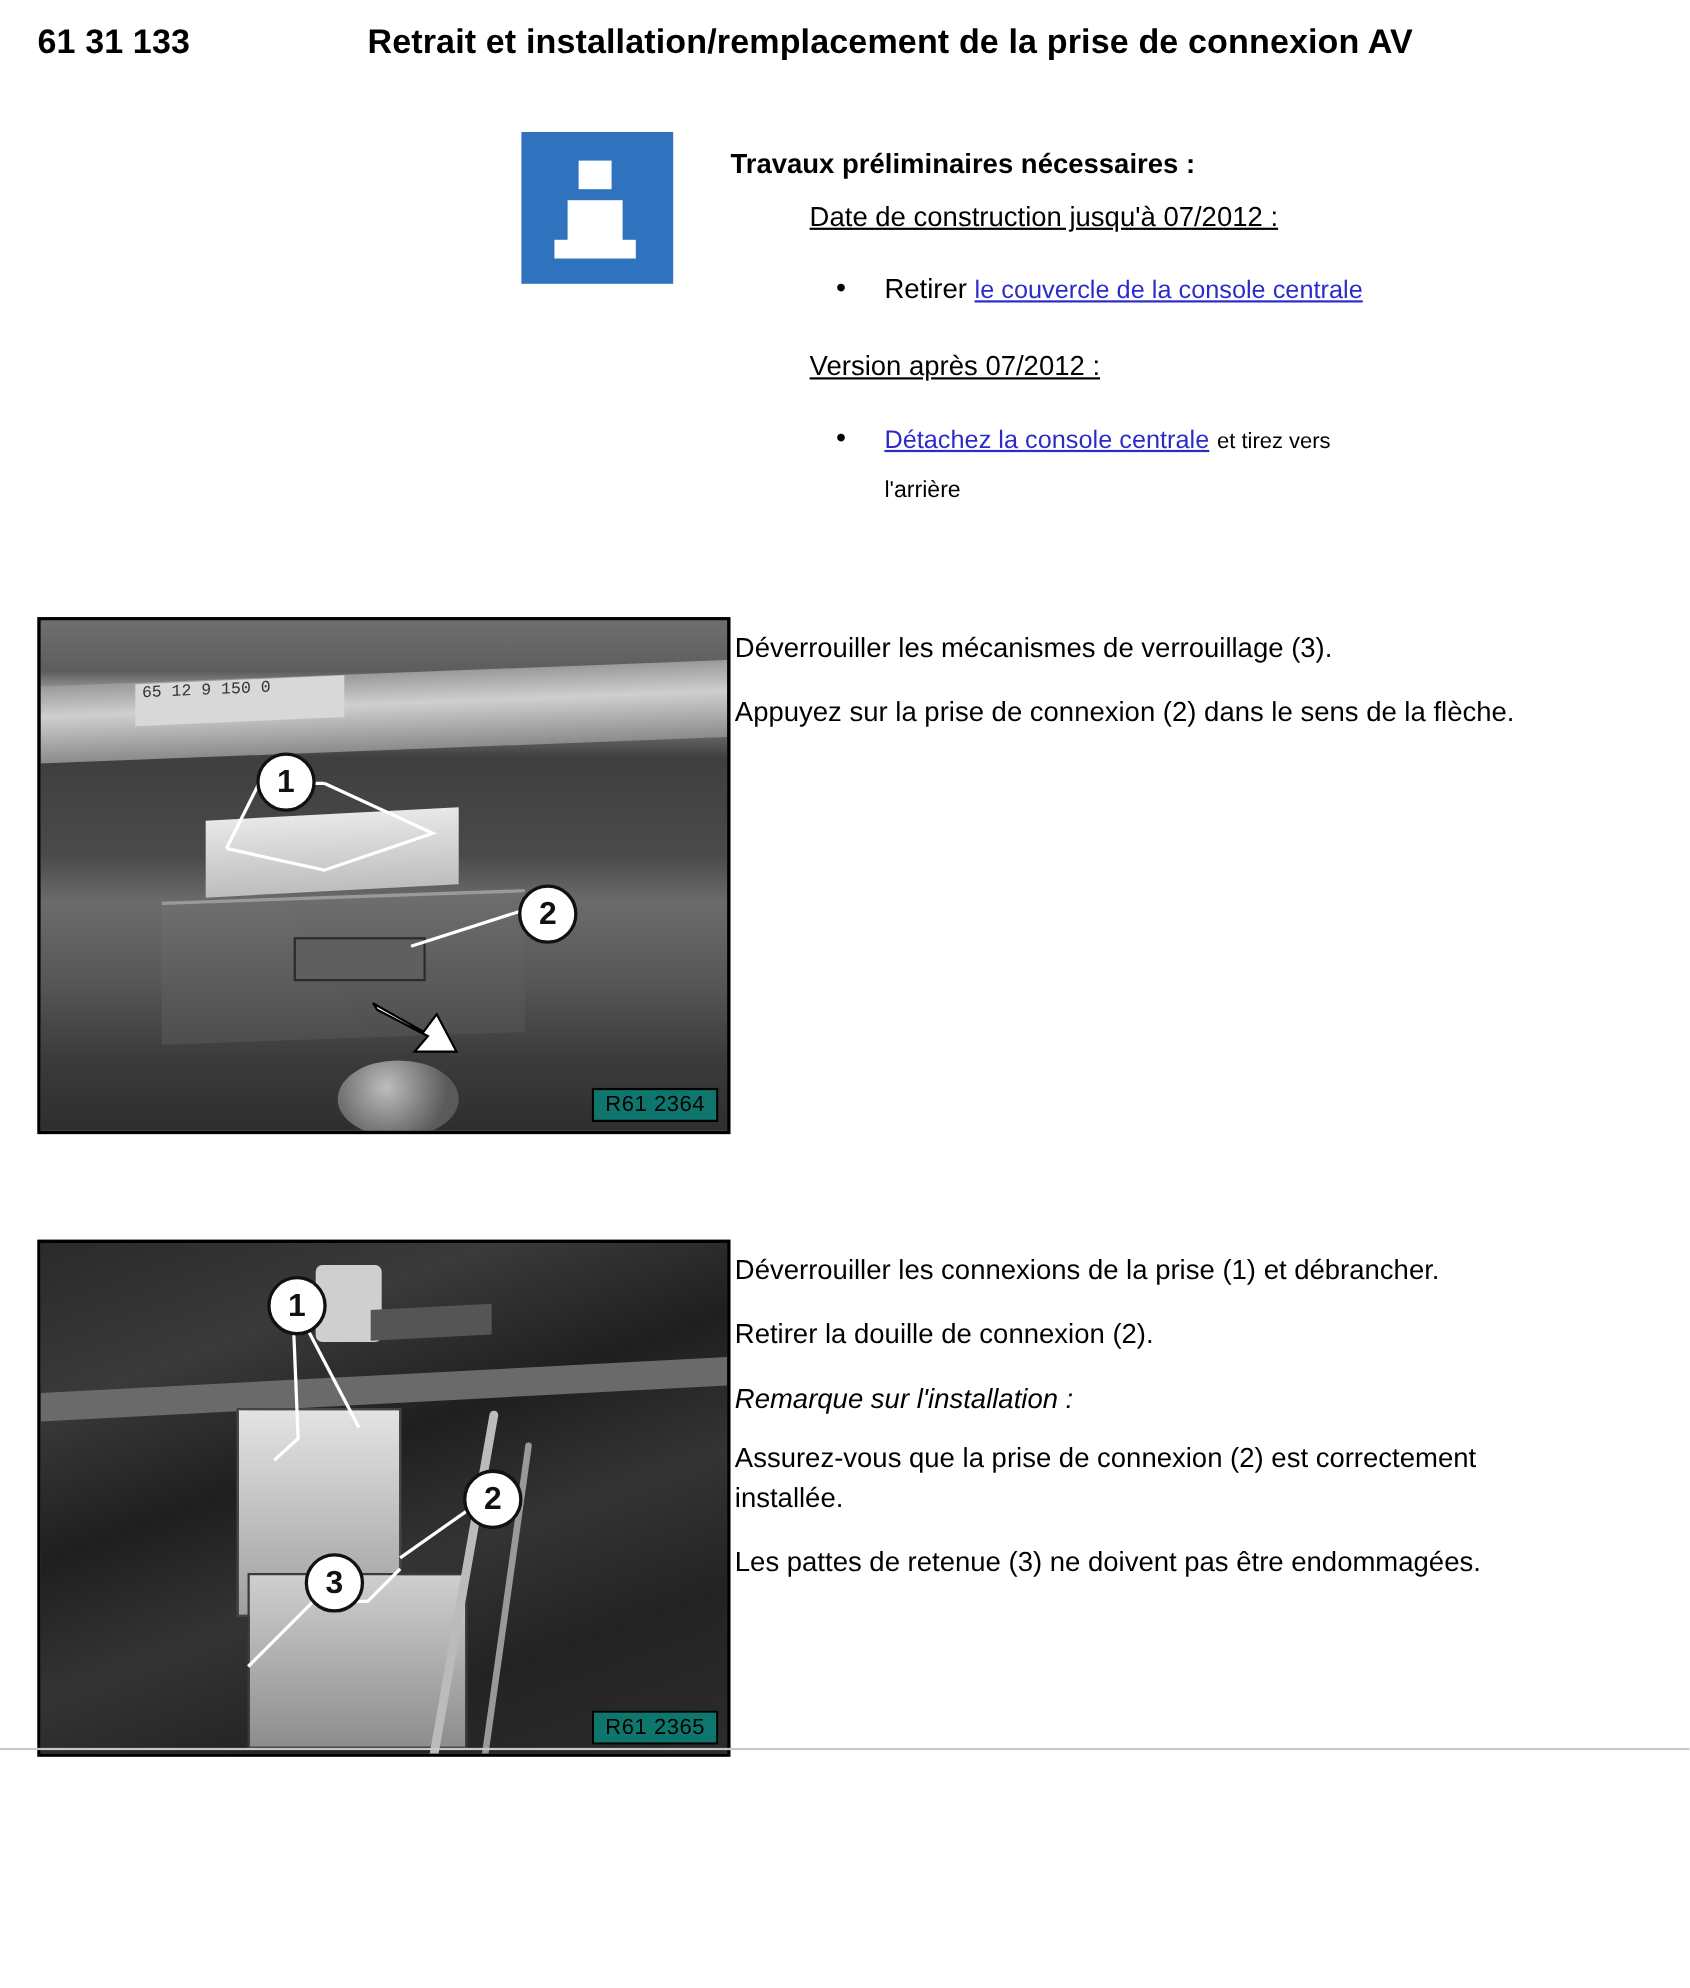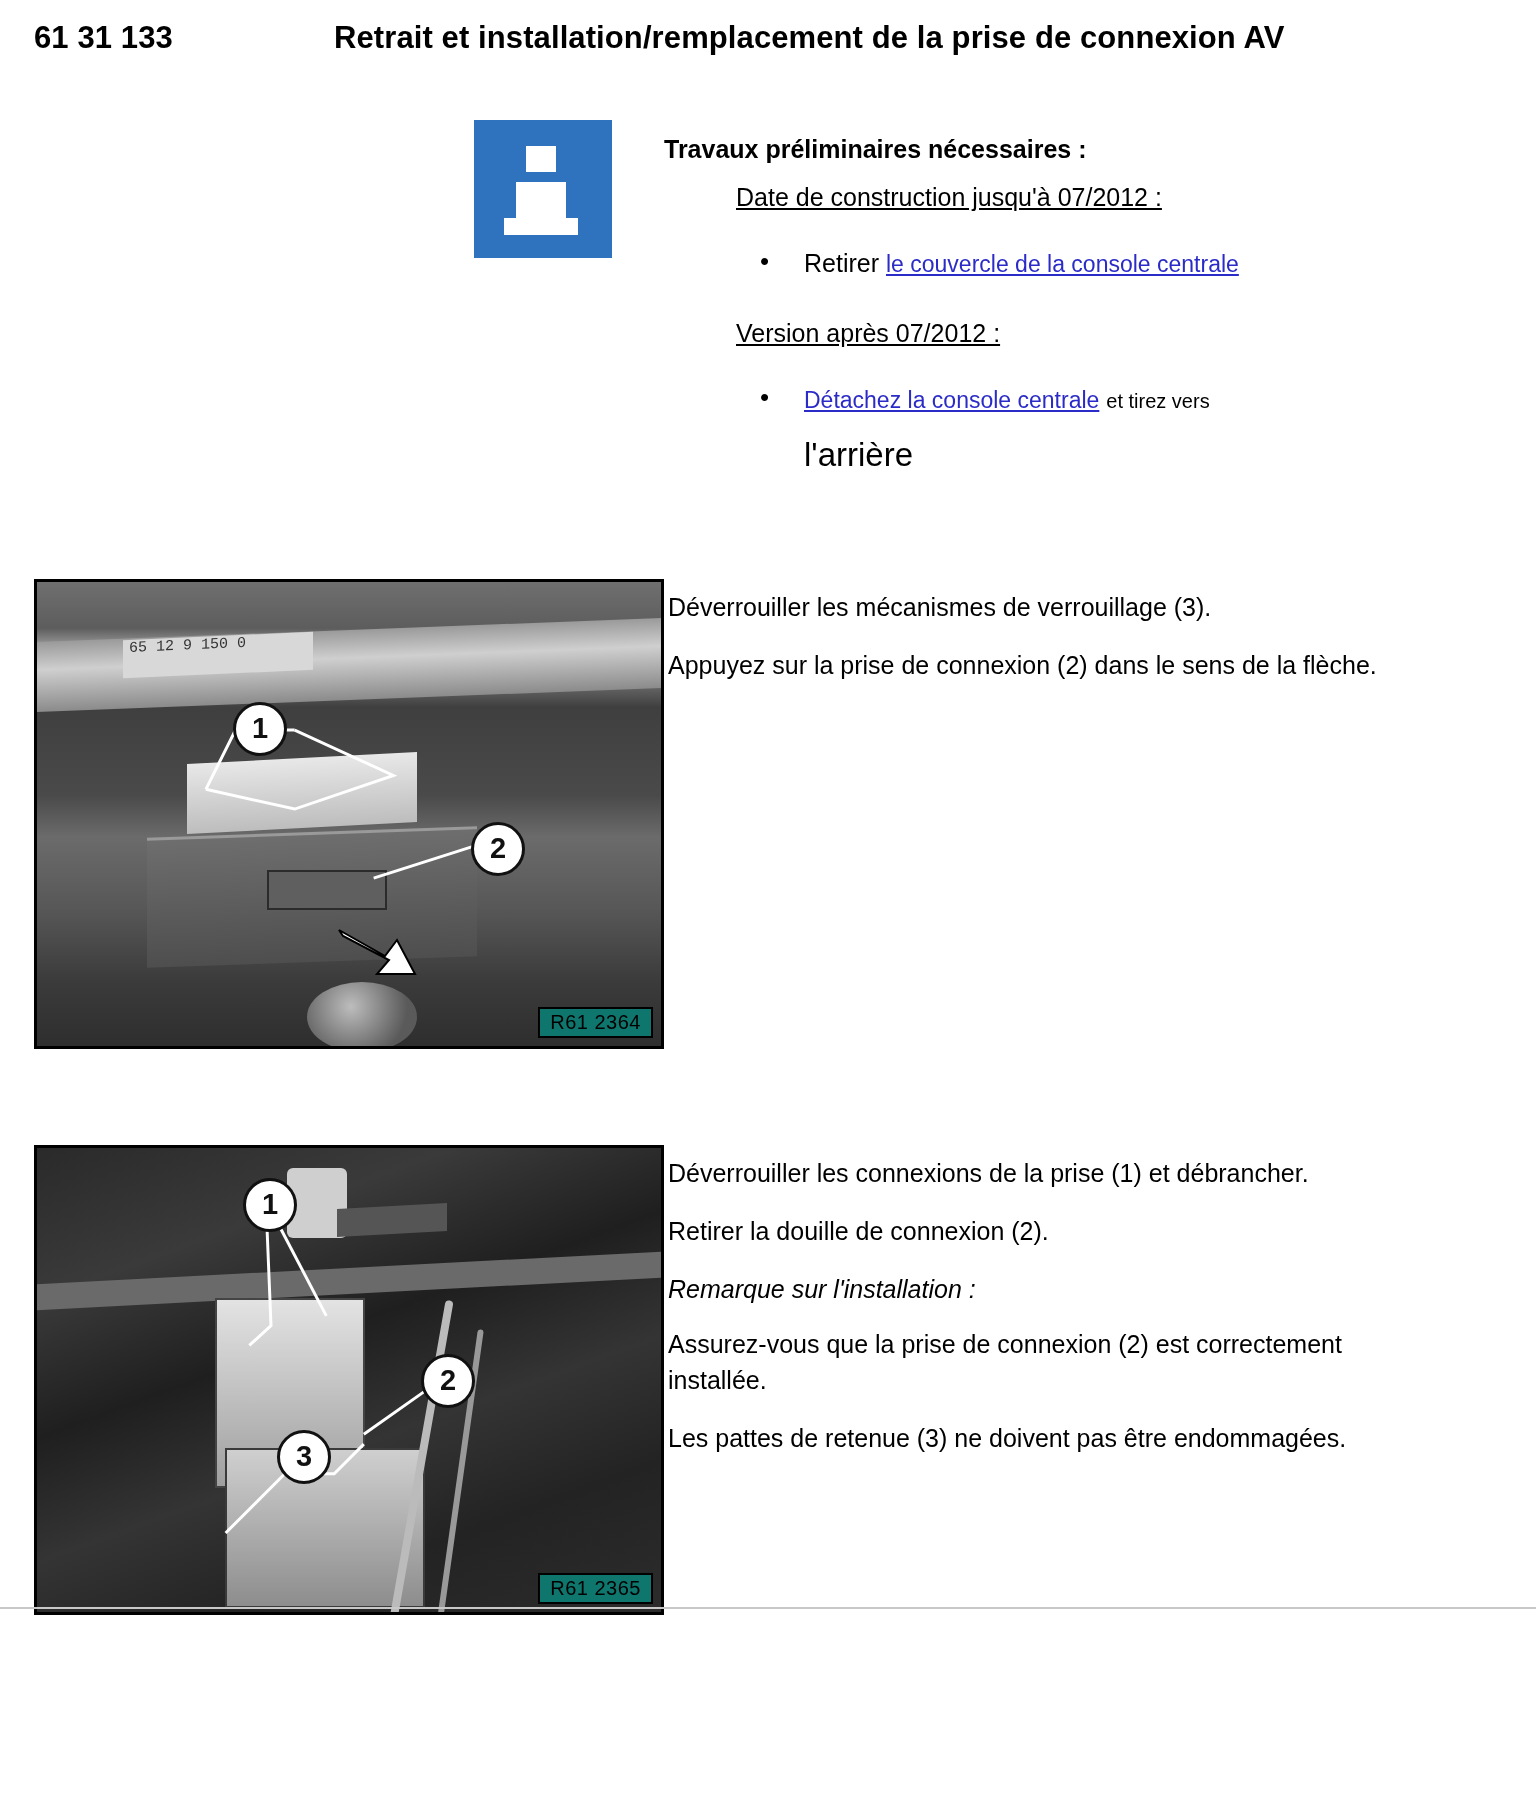--- a/index.html
+++ b/index.html
@@ -120,21 +120,21 @@
   a.link {
     color: #2b2bc8;
     text-decoration: underline;
     font-size: 23px;
   }
   .sub-underline.second { margin-top: 34px; }
   .li-tail { font-size: 20px; }
   .li-wrap-2nd-line {
     display: block;
     margin-top: 14px;
-    font-size: 33px;
+    font-size: 21px;
   }
 
   
   .fig-row { margin-top: 96px; }
   .figure {
     width: 630px;
     height: 470px;
     border: 3px solid #000;
     position: relative;
     overflow: hidden;

